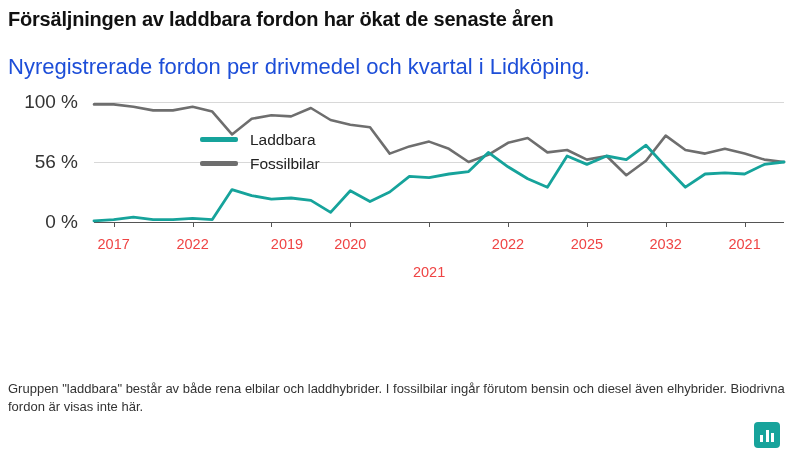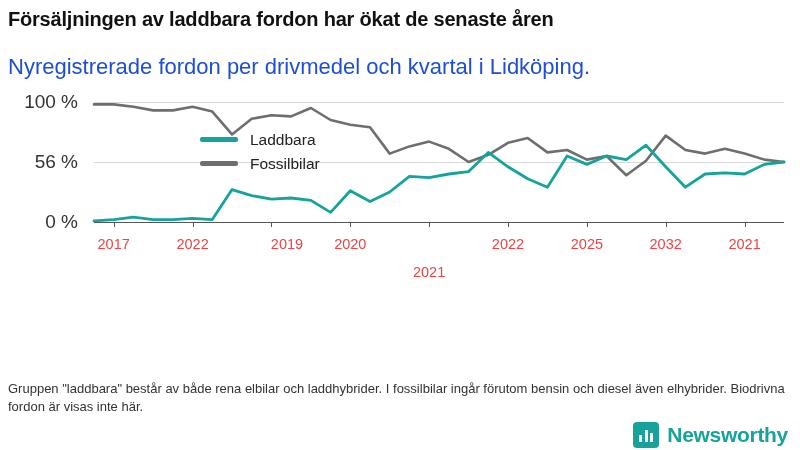--- a/index.html
+++ b/index.html
@@ -211,16 +211,15 @@
   </div>
 
   <div class="footnote">Gruppen "laddbara" består av både rena elbilar och laddhybrider. I fossilbilar ingår förutom bensin och diesel även elhybrider. Biodrivna fordon är visas inte här.</div>
 
   <div class="brand">
     <span class="brand-mark">
       <i class="b1"></i>
         <i class="b2"></i>
         <i class="b3"></i>
     </span>
-    <span class="brand-name">Newsworthy</span>
   </div>
 
 </div>
 
 </body></html>

